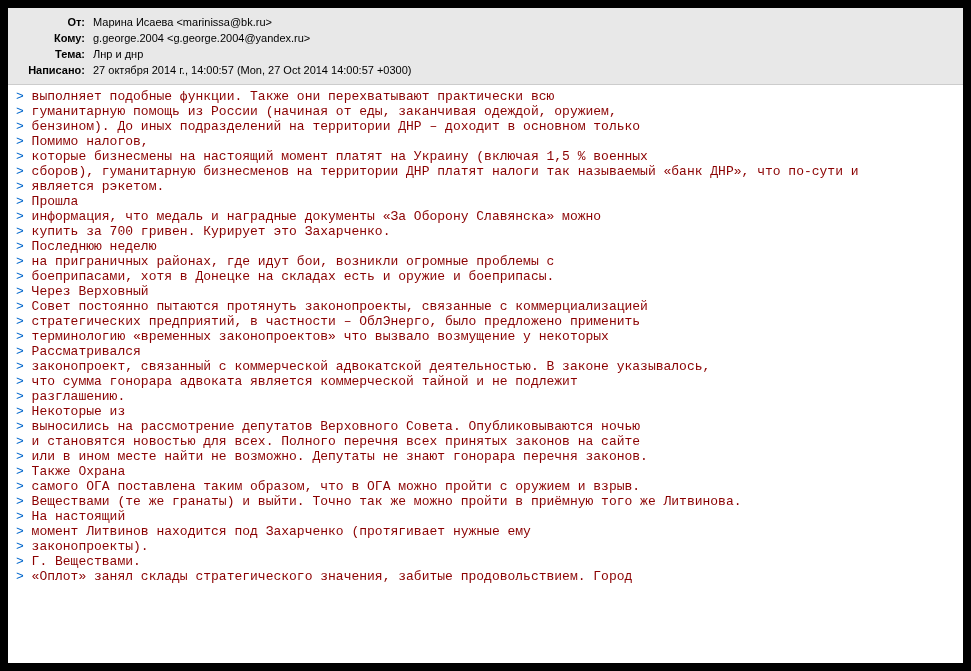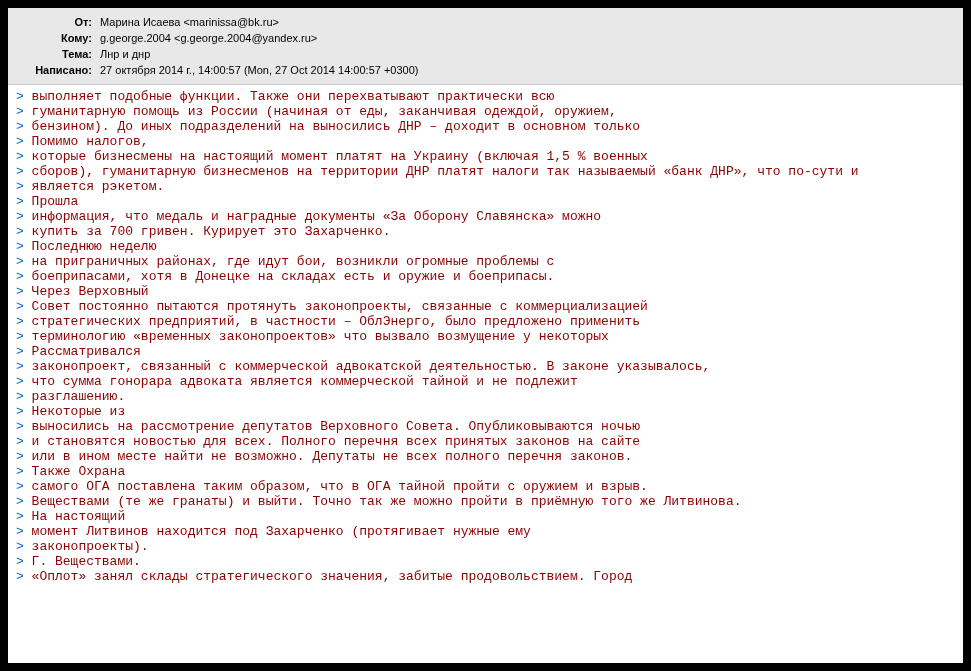--- a/index.html
+++ b/index.html
@@ -16,21 +16,21 @@
     
     .email-container {
       background: #fff;
       width: 100%;
       height: 655px;
       overflow: hidden;
     }
     
     .email-header {
       background: #e8e8e8;
-      padding: 6px 10px 6px 19px;
+      padding: 6px 10px 6px 12px;
       border-bottom: 1px solid #ccc;
     }
     
     .header-row {
       display: flex;
       font-size: 11px;
       line-height: 16px;
       color: #000;
     }
     
@@ -81,21 +81,21 @@
     </div>
     <div class="header-row">
       <div class="header-label">Написано:</div>
       <div class="header-value">27 октября 2014 г., 14:00:57  (Mon, 27 Oct 2014 14:00:57 +0300)</div>
     </div>
   </div>
 
   <div class="email-body" id="body-container">
   <div class="quoted-line"><span class="quote-marker">&gt; </span><span>выполняет подобные функции. Также они перехватывают практически всю</span></div>
       <div class="quoted-line"><span class="quote-marker">&gt; </span><span>гуманитарную помощь из России (начиная от еды, заканчивая одеждой, оружием,</span></div>
-      <div class="quoted-line"><span class="quote-marker">&gt; </span><span>бензином). До иных подразделений на выносились ДНР – доходит в основном только</span></div>
+      <div class="quoted-line"><span class="quote-marker">&gt; </span><span>бензином). До иных подразделений на территории ДНР – доходит в основном только</span></div>
       <div class="quoted-line"><span class="quote-marker">&gt; </span><span>Помимо налогов,</span></div>
       <div class="quoted-line"><span class="quote-marker">&gt; </span><span>которые бизнесмены на настоящий момент платят на Украину (включая 1,5 % военных</span></div>
       <div class="quoted-line"><span class="quote-marker">&gt; </span><span>сборов), гуманитарную бизнесменов на территории ДНР платят налоги   так называемый «банк ДНР», что по-сути и</span></div>
       <div class="quoted-line"><span class="quote-marker">&gt; </span><span>является рэкетом.</span></div>
       <div class="quoted-line"><span class="quote-marker">&gt; </span><span>Прошла</span></div>
       <div class="quoted-line"><span class="quote-marker">&gt; </span><span>информация, что медаль и наградные документы «За Оборону Славянска» можно</span></div>
       <div class="quoted-line"><span class="quote-marker">&gt; </span><span>купить за 700 гривен. Курирует это Захарченко.</span></div>
       <div class="quoted-line"><span class="quote-marker">&gt; </span><span>Последнюю неделю</span></div>
       <div class="quoted-line"><span class="quote-marker">&gt; </span><span>на приграничных районах, где идут бои, возникли огромные проблемы с</span></div>
       <div class="quoted-line"><span class="quote-marker">&gt; </span><span>боеприпасами, хотя в Донецке на складах есть и оружие и боеприпасы.</span></div>
@@ -103,23 +103,23 @@
       <div class="quoted-line"><span class="quote-marker">&gt; </span><span>Совет постоянно пытаются протянуть законопроекты, связанные с коммерциализацией</span></div>
       <div class="quoted-line"><span class="quote-marker">&gt; </span><span>стратегических предприятий, в частности – ОблЭнерго, было предложено применить</span></div>
       <div class="quoted-line"><span class="quote-marker">&gt; </span><span>терминологию «временных законопроектов» что вызвало возмущение у некоторых</span></div>
       <div class="quoted-line"><span class="quote-marker">&gt; </span><span>Рассматривался</span></div>
       <div class="quoted-line"><span class="quote-marker">&gt; </span><span>законопроект, связанный с коммерческой адвокатской деятельностью. В законе указывалось,</span></div>
       <div class="quoted-line"><span class="quote-marker">&gt; </span><span>что сумма гонорара адвоката является коммерческой тайной и не подлежит</span></div>
       <div class="quoted-line"><span class="quote-marker">&gt; </span><span>разглашению.</span></div>
       <div class="quoted-line"><span class="quote-marker">&gt; </span><span>Некоторые из</span></div>
       <div class="quoted-line"><span class="quote-marker">&gt; </span><span>выносились на рассмотрение депутатов Верховного Совета. Опубликовываются ночью</span></div>
       <div class="quoted-line"><span class="quote-marker">&gt; </span><span>и становятся новостью для всех. Полного перечня всех принятых законов на сайте</span></div>
-      <div class="quoted-line"><span class="quote-marker">&gt; </span><span>или в ином месте найти не возможно. Депутаты не всех полного перечня законов.</span></div>
+      <div class="quoted-line"><span class="quote-marker">&gt; </span><span>или в ином месте найти не возможно. Депутаты не знают гонорара перечня законов.</span></div>
       <div class="quoted-line"><span class="quote-marker">&gt; </span><span>Также Охрана</span></div>
-      <div class="quoted-line"><span class="quote-marker">&gt; </span><span>самого ОГА поставлена таким образом, что в ОГА тайной пройти с оружием и взрыв.</span></div>
+      <div class="quoted-line"><span class="quote-marker">&gt; </span><span>самого ОГА поставлена таким образом, что в ОГА можно пройти с оружием и взрыв.</span></div>
       <div class="quoted-line"><span class="quote-marker">&gt; </span><span>Веществами (те же гранаты) и выйти.   Точно так же можно пройти в приёмную   того же Литвинова.</span></div>
       <div class="quoted-line"><span class="quote-marker">&gt; </span><span>На настоящий</span></div>
       <div class="quoted-line"><span class="quote-marker">&gt; </span><span>момент Литвинов находится под Захарченко (протягивает нужные ему</span></div>
       <div class="quoted-line"><span class="quote-marker">&gt; </span><span>законопроекты).</span></div>
       <div class="quoted-line"><span class="quote-marker">&gt; </span><span>Г. Веществами.</span></div>
       <div class="quoted-line"><span class="quote-marker">&gt; </span><span>«Оплот» занял склады стратегического значения, забитые продовольствием. Город</span></div>
     </div>
 </div>
 
 </body></html>

